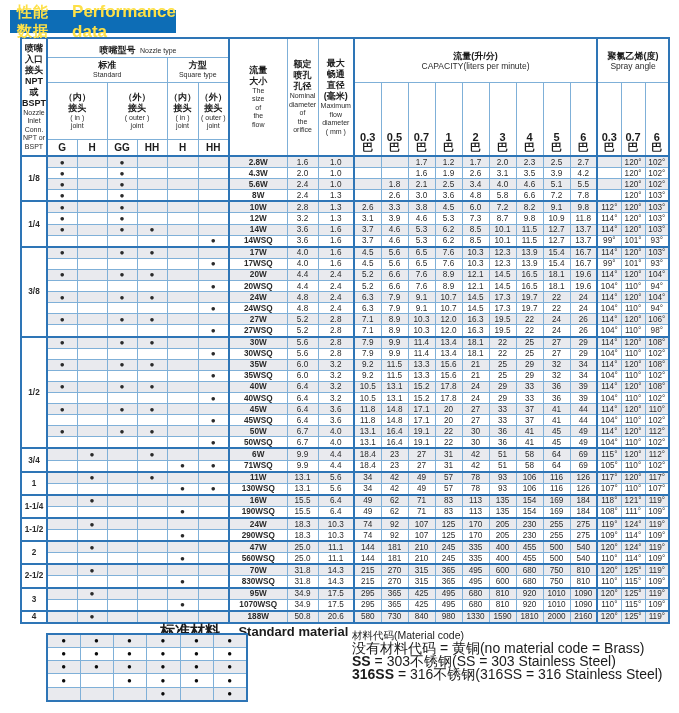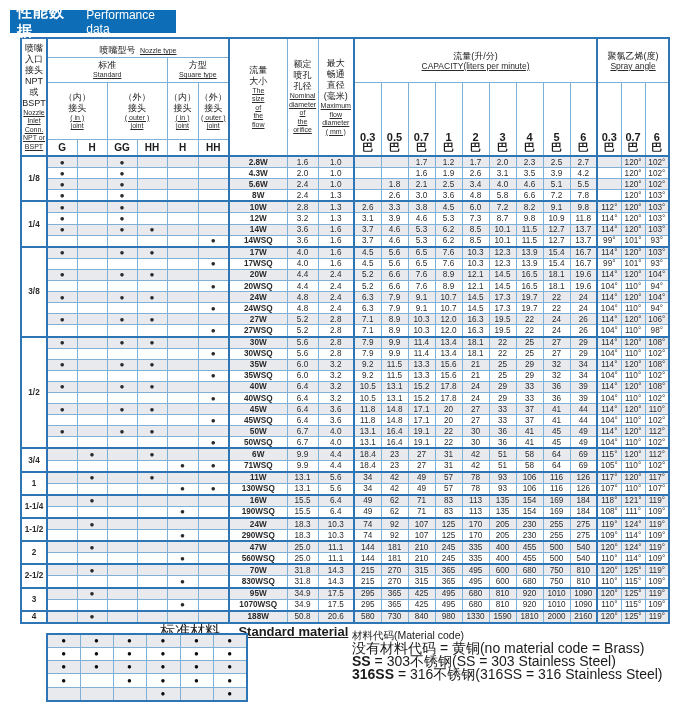--- a/index.html
+++ b/index.html
@@ -1,31 +1,31 @@
 <!DOCTYPE html>
 <html><head>
 <meta charset="utf-8">
 <style>
   html,body{margin:0;padding:0;width:679px;height:713px;background:#fff;overflow:hidden;
     font-family:"Liberation Sans","DejaVu Sans",sans-serif;}
-  .title-bar{margin:10px 0 4px 10px;width:166px;height:23px;background:#0d6db6;color:#ffffff;
+  .title-bar{margin:10px 0 4px 10px;width:166px;height:23px;background:#0d6db6;color:#fde047;
     display:flex;align-items:center;padding-left:7px;box-sizing:border-box;}
   .title-zh{font-size:15px;font-weight:bold;letter-spacing:1px;}
-  .title-en{font-size:12px;font-weight:normal;margin-left:9px;}
+  .title-en{font-size:17px;font-weight:bold;margin-left:9px;}
   table.main-table{border-collapse:collapse;table-layout:fixed;margin-left:20px;width:648px;
     border:2px solid #2e75b6;}
   .main-table th,.main-table td{border:1px solid #7fb0d8;padding:0;text-align:center;
     vertical-align:middle;overflow:hidden;background:#fff;}
   .thick-right{border-right:2px solid #2e75b6 !important;}
   .hr1 th{height:16px;}
   .hr2 th{height:24px;}
   .hr3 th{height:56px;}
   .hr4 th{height:15px;}
-  .zh{font-size:9px;font-weight:normal;color:#1b1b1b;line-height:11px;}
-  .en{font-size:7px;font-weight:normal;color:#2b2b2b;line-height:8.5px;text-decoration:underline;}
+  .zh{font-size:9px;font-weight:bold;color:#1b1b1b;line-height:11px;}
+  .en{font-size:7px;font-weight:normal;color:#2b2b2b;line-height:8.5px;}
   .pre{white-space:pre-line;}
   .joint-letter{font-size:10px;font-weight:bold;color:#1b1b1b;}
   .bar-cell{vertical-align:bottom !important;padding-bottom:3px !important;font-size:11px;
     font-weight:bold;color:#1b1b1b;white-space:pre-line;line-height:10px;}
   .main-table tbody td{height:10.1px;font-size:8.2px;color:#2a2a2a;}
   .main-table tbody tr:nth-child(odd) td{background:#e9eaee;}
   .main-table tbody tr.group-start td{border-top:2px solid #2e75b6;}
   td.size-cell{background:#fff !important;font-size:9px;font-weight:bold;color:#1b1b1b;}
   td.model-cell{font-weight:bold;color:#1b1b1b;}
   td.dot-cell{font-size:7px;color:#0a0a0a;line-height:7px;}

